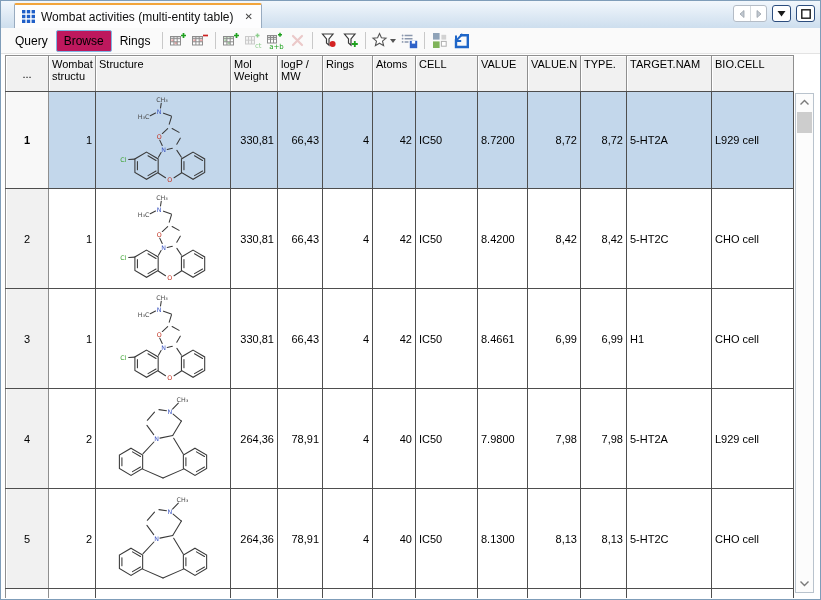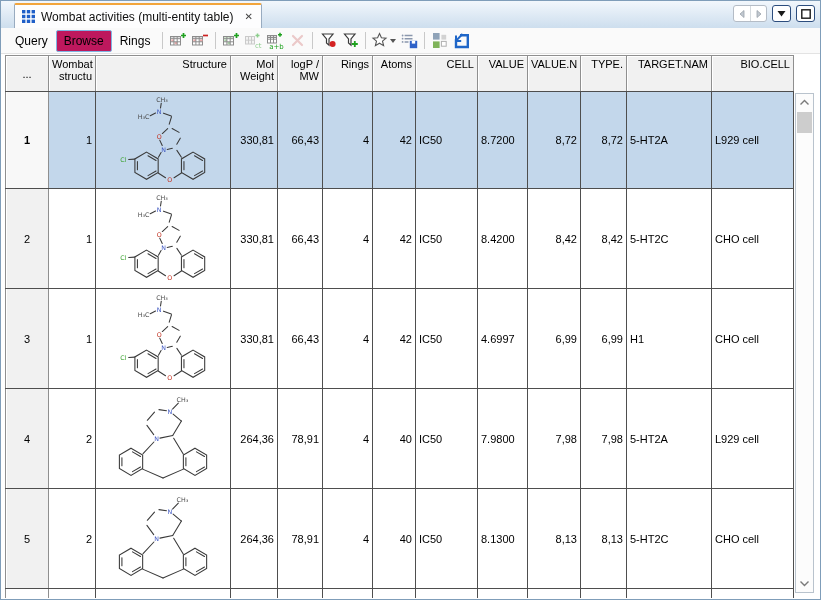--- a/index.html
+++ b/index.html
@@ -44,21 +44,21 @@
   .tsep { width: 1px; height: 17px; background: #c9c9c9; margin: 0 4px; }
   .tbtn { width: 22px; height: 22px; display: flex; align-items: center; justify-content: center; }
   .tbtn.wide { width: 28px; }
   .tbtn.disabled { opacity: .5; }
 
   
   .main { display: flex; align-items: flex-start; padding: 1px 0 0 4px; height: 544px; overflow: hidden; background:#fff; }
   table.grid { border-collapse: collapse; table-layout: fixed; width: 788px; font-size: 11px; color: #000; }
   .grid th, .grid td { overflow: hidden; white-space: nowrap; }
   .grid th {
-    background: #f1f1f1; font-weight: normal; text-align: right; vertical-align: top;
+    background: #f1f1f1; font-weight: normal; text-align: left; vertical-align: top;
     padding: 2px 3px; height: 36px; border: 1px solid #8f8f8f; border-bottom-color: #4e4e4e;
     box-shadow: inset 1px 1px 0 #ffffff;
   }
   .grid th.corner { text-align: center; vertical-align: middle; }
   .grid td { border: 1px solid #4e4e4e; vertical-align: middle; padding: 0 3px; height: 100px; }
   .grid tr.r1 td { height: 97px; }
   .grid td.rowhdr {
     background: #f1f1f1; text-align: center; border: 1px solid #8f8f8f;
     border-bottom-color:#4e4e4e; border-top-color:#4e4e4e; box-shadow: inset 1px 0 0 #ffffff;
   }
@@ -417,21 +417,21 @@
           <td class="structcell">
               <svg class="mol">
                 <use href="#mol-A" xlink:href="#mol-A"></use>
               </svg>
             </td>
           <td class="num">330,81</td>
           <td class="num">66,43</td>
           <td class="num">4</td>
           <td class="num">42</td>
           <td class="txt">IC50</td>
-          <td class="txt">4.6997</td>
+          <td class="txt">8.4661</td>
           <td class="num">6,99</td>
           <td class="num">6,99</td>
           <td class="txt">H1</td>
           <td class="txt">CHO cell</td>
         </tr>
         <tr>
           <td class="rowhdr">4</td>
           <td class="num">2</td>
           <td class="structcell">
               <svg class="mol">

